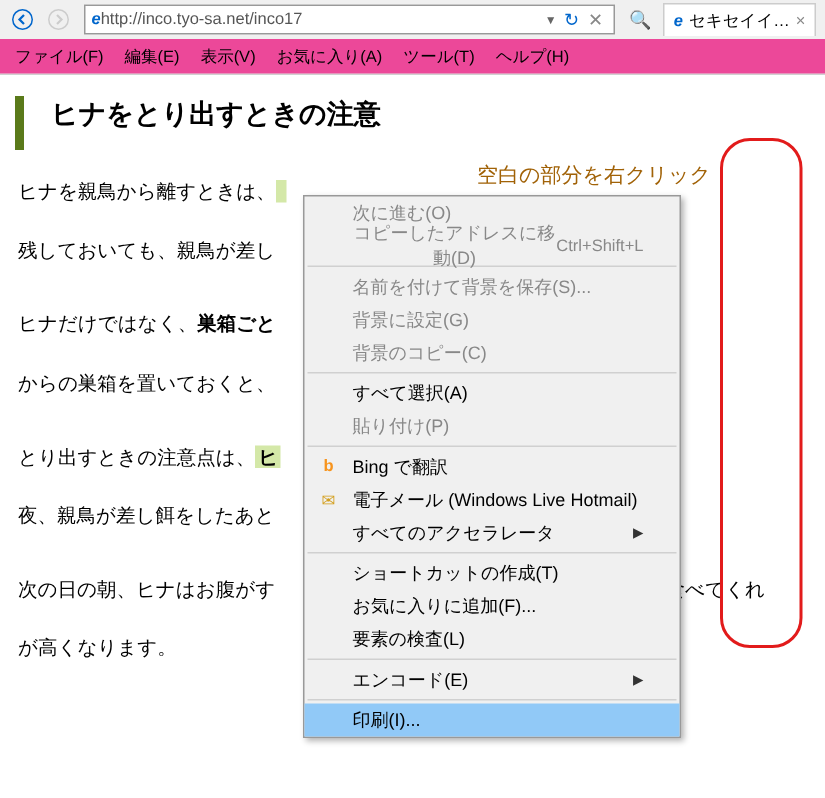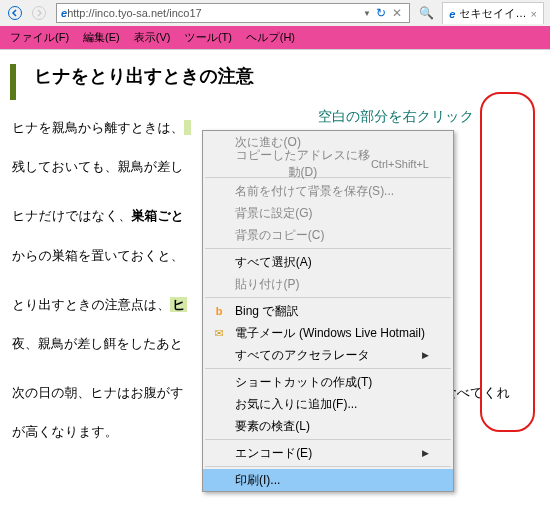--- a/index.html
+++ b/index.html
@@ -17,21 +17,21 @@
 .tab { display: flex; align-items: center; gap: 4px; background: #fff; border: 1px solid #ccc; border-bottom: none; padding: 2px 6px; height: 22px; font-size: 11px; }
 .e-icon { color: #0066cc; font-weight: bold; font-style: italic; font-size: 11px; }
 .menu-bar { display: flex; gap: 2px; padding: 2px 4px; font-size: 11px; background: #ec4899; }
 .menu-item { padding: 2px 6px; color: #000; }
 .content { padding: 8px 10px; position: relative; }
 .accent-bar { width: 6px; background: #5a7a1a; position: absolute; left: 10px; top: 14px; height: 36px; }
 .page-title { font-size: 18px; font-weight: bold; margin: 6px 0 24px 12px; padding-left: 12px; }
 .body-text { font-size: 13px; line-height: 2.4; margin-left: 2px; }
 .body-text p { margin-bottom: 8px; }
 .hl { font-weight: bold; background: #d4e8a8; padding: 0 2px; }
-.annotation { position: absolute; color: #0f766e; font-size: 14px; }
+.annotation { position: absolute; color: #a16207; font-size: 14px; }
 .red-oval { position: absolute; border: 2px solid #e21b1b; border-radius: 20px; }
 .context-menu { position: absolute; background: #f0f0f0; border: 1px solid #999; box-shadow: 2px 2px 4px rgba(0,0,0,0.3); width: 252px; font-size: 12px; }
 .cm-item { padding: 4px 24px 4px 32px; display: flex; justify-content: space-between; align-items: center; height: 22px; position: relative; }
 .cm-item.disabled { color: #888; text-align: center; }
 .cm-item.highlighted { background: #91c9f7; }
 .cm-sep { height: 1px; background: #d0d0d0; margin: 2px 2px; }
 .cm-arrow { font-size: 9px; color: #333; }
 .cm-icon { position: absolute; left: 8px; width: 16px; height: 16px; display: flex; align-items: center; justify-content: center; font-size: 11px; }
 .bing-icon { color: #f7941d; font-weight: bold; }
 .mail-icon { color: #d4a020; }
@@ -67,20 +67,21 @@
         <span class="e-icon">e</span>
         <span>セキセイイ…</span>
         <span style="color:#888;">×</span>
       </div>
     </div>
   </div>
   <div class="menu-bar">
     <span class="menu-item">ファイル(F)</span>
     <span class="menu-item">編集(E)</span>
     <span class="menu-item">表示(V)</span>
+    <span class="menu-item">お気に入り(A)</span>
     <span class="menu-item">ツール(T)</span>
     <span class="menu-item">ヘルプ(H)</span>
   </div>
 </div>
 
 <div class="content">
   <div class="accent-bar"></div>
   <h1 class="page-title">ヒナをとり出すときの注意</h1>
   <div class="body-text">
     <p><span>ヒナを親鳥から離すときは、</span><span class="hl">&nbsp;</span></p>

